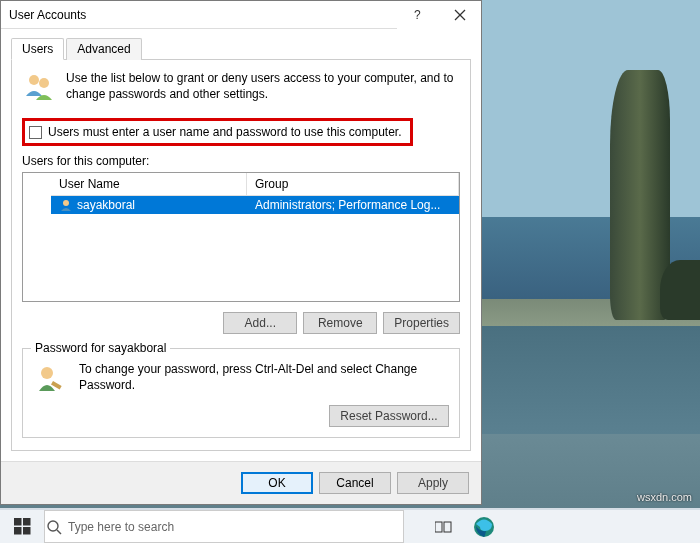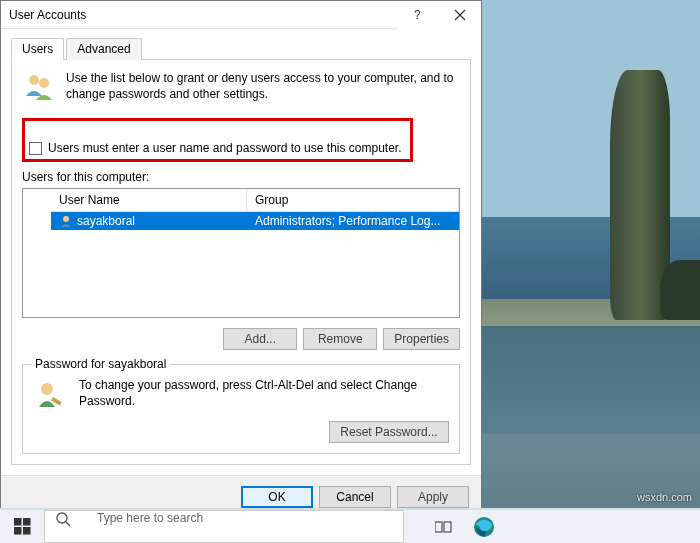--- a/index.html
+++ b/index.html
@@ -50,21 +50,21 @@
     background: #fff; margin-right: 2px; border-radius: 2px 2px 0 0;
     position: relative; top: 1px; font-size: 12px;
   }
   .tab.active { background: #fff; border-bottom: 1px solid #fff; }
   .tab.inactive { background: #f4f4f4; }
   .tab-content { border: 1px solid #ccc; border-top: none; flex: 1; padding: 10px; display: flex; flex-direction: column; }
   .intro { display: flex; gap: 10px; margin-bottom: 12px; }
   .intro-icon { width: 34px; height: 34px; flex-shrink: 0; }
   .intro-text { line-height: 1.35; }
   .highlight-box {
-    border: 3px solid #d80000; padding: 20px 8px 4px 4px; display: flex; align-items: center; gap: 6px;
+    border: 3px solid #d80000; padding: 4px 8px 4px 4px; display: flex; align-items: center; gap: 6px;
     margin: 2px 0 8px 0; width: fit-content;
   }
   .checkbox {
     width: 13px; height: 13px; border: 1px solid #666; background: #fff; display: inline-block;
   }
   .users-label { margin-bottom: 4px; }
   .listview {
     border: 1px solid #9a9a9a; height: 130px; background: #fff;
     display: flex; flex-direction: column; padding-left: 28px;
   }
@@ -96,22 +96,22 @@
   .gb-text { line-height: 1.35; }
   .footer { display: flex; justify-content: flex-end; gap: 6px; padding: 10px 12px; border-top: 1px solid #ddd; background: #f0f0f0; }
   .footer .btn { min-width: 72px; }
   .footer .btn.default { border: 1px solid #0078d7; box-shadow: inset 0 0 0 1px #0078d7; background: #e5f1fb; color: #000; }
   .taskbar {
     position: absolute; left: 0; bottom: 0; right: 0; height: 35px;
     background: #eef2f6; display: flex; align-items: center; border-top: 2px solid #d5dde5;
   }
   .tb-start { width: 44px; height: 100%; display: flex; align-items: center; justify-content: center; }
   .tb-search {
-    flex: 0 0 360px; height: 100%; background: #fff; display: flex; align-items: flex-start;
-    border: 1px solid #ccc; gap: 26px; padding: 0 10px; color: #666;
+    flex: 0 0 360px; height: 100%; background: #fff; display: flex; align-items: center;
+    border: 1px solid #ccc; gap: 6px; padding: 0 1px; color: #666;
   }
   .tb-sep { width: 20px; }
   .tb-icon { width: 40px; height: 100%; display: flex; align-items: center; justify-content: center; }
   svg { display: block; }
 </style>
 </head>
 <body>
 
 <div class="desktop-bg"></div>
 <div class="rock"></div>

